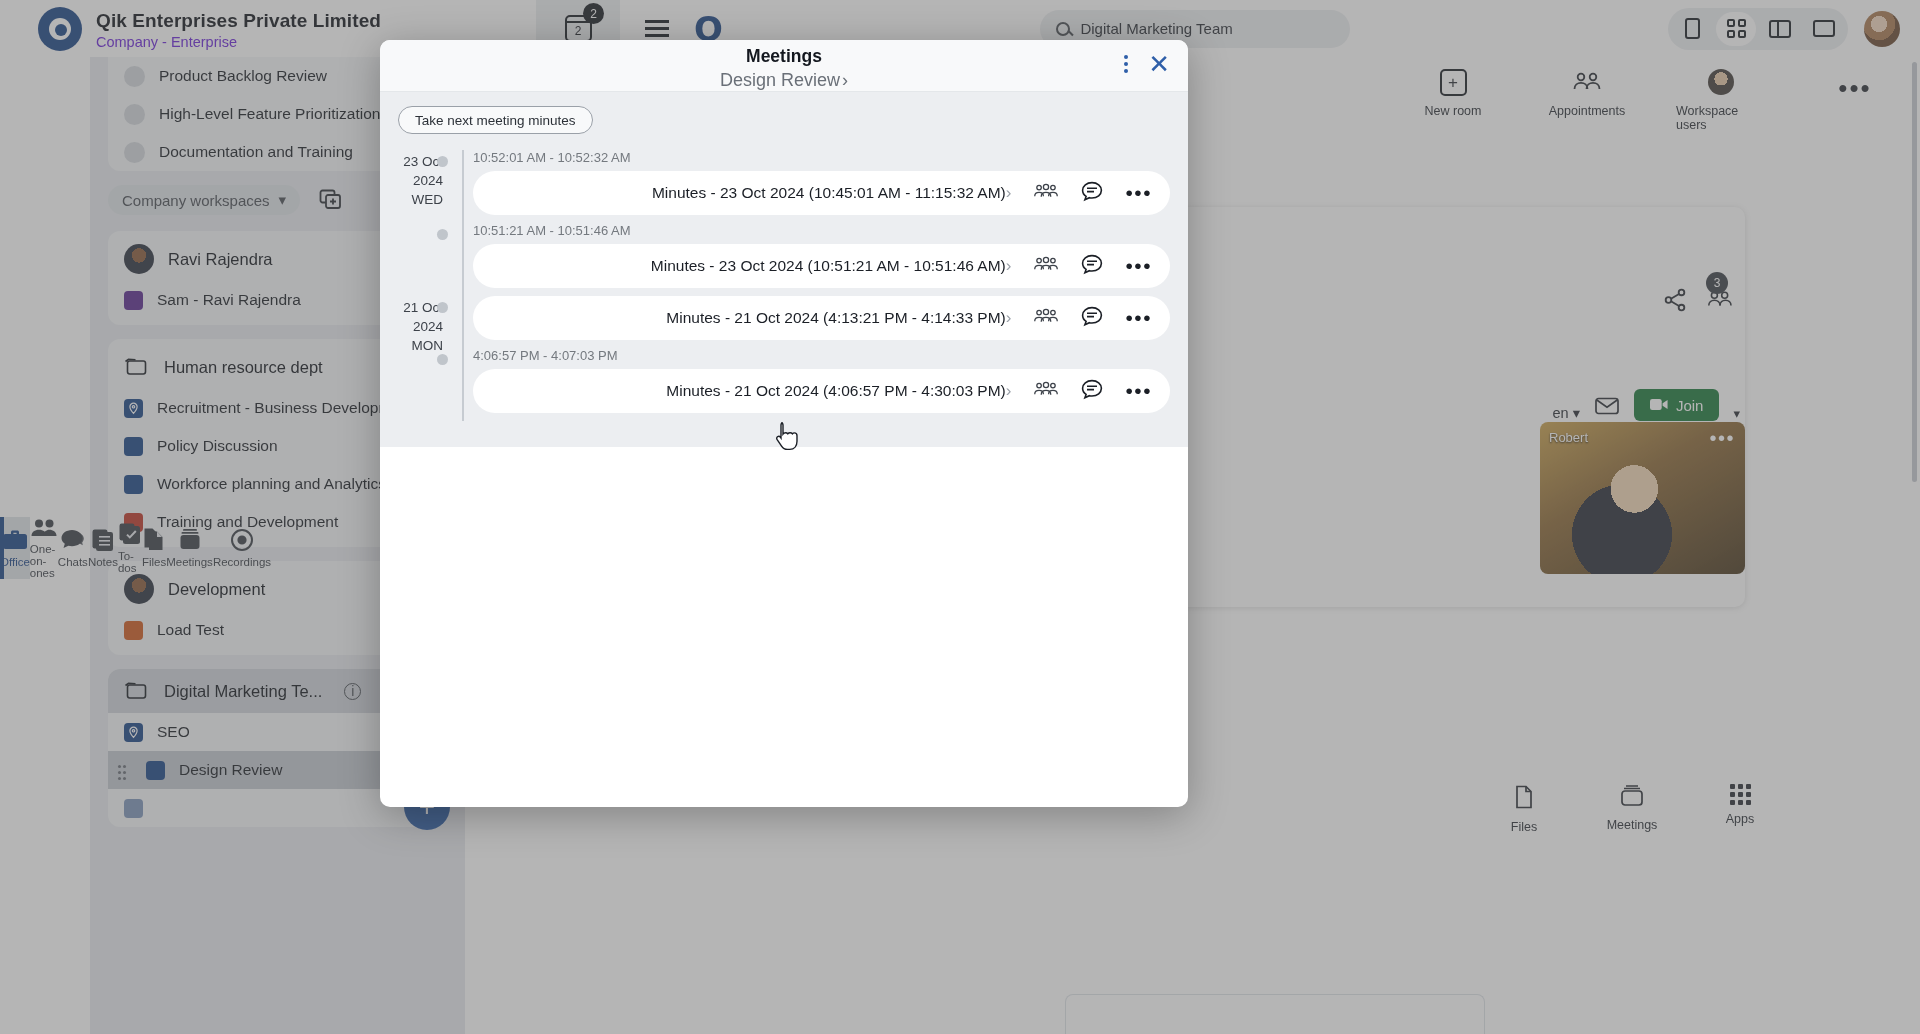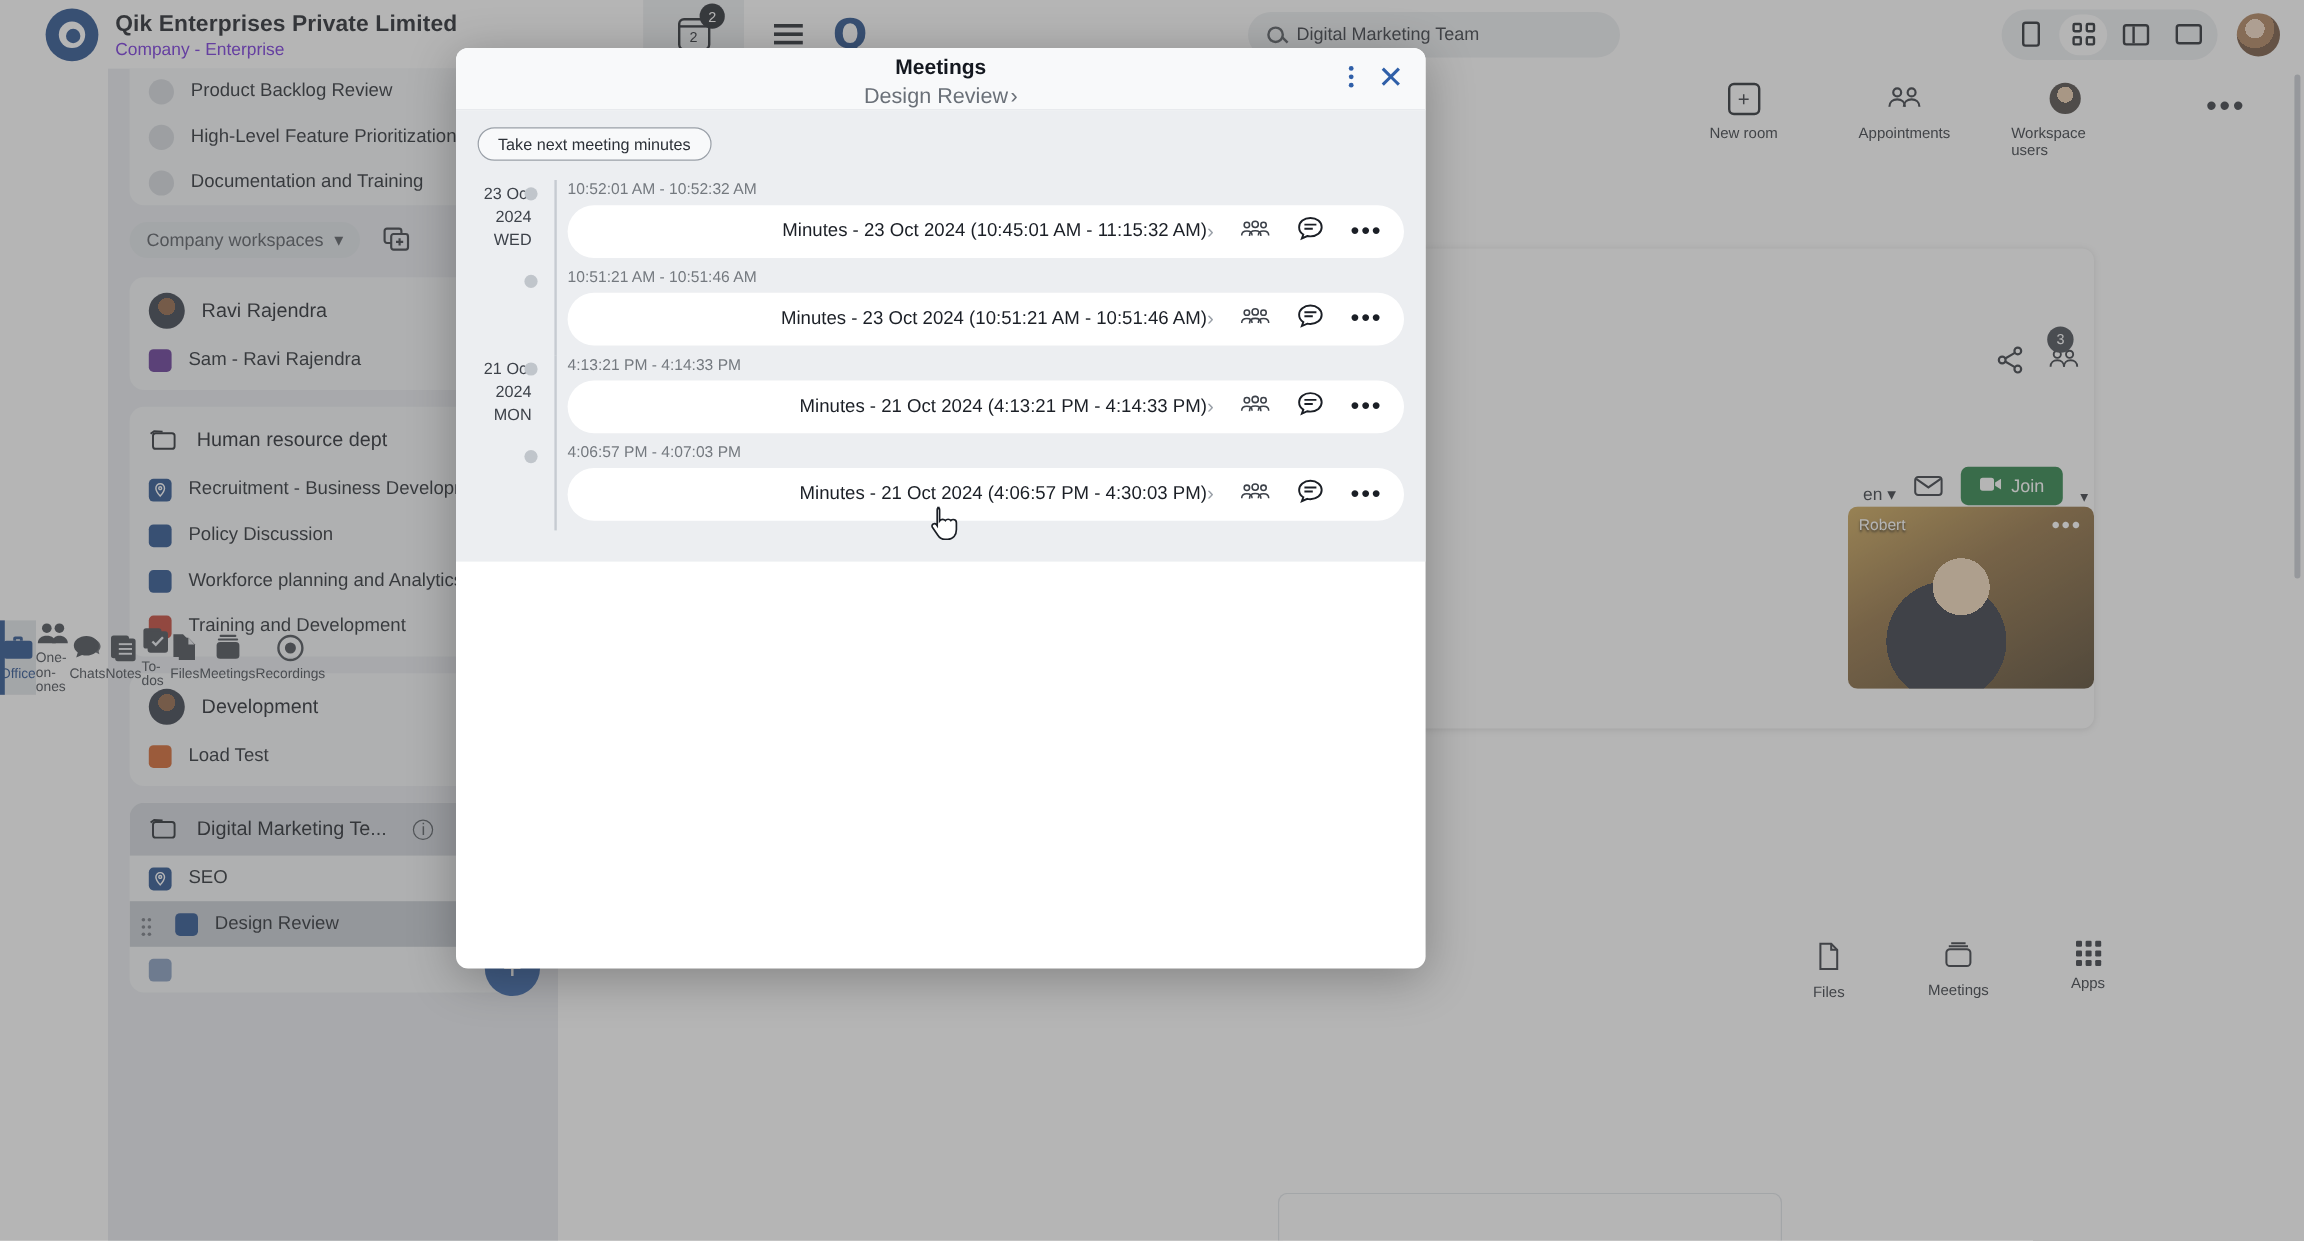--- a/index.html
+++ b/index.html
@@ -735,21 +735,20 @@
         <div class="tl-group">
           <div class="tl-date">
             <div>21 Oct</div>
             <div>2024</div>
             <div>MON</div>
           </div>
           <div class="tl-line"></div>
           <div class="tl-items">
             <div class="tl-entry">
               <span class="tl-dot"></span>
-              <div class="tl-time">4:13:21 PM - 4:14:33 PM</div>
               <div class="tl-card">
                 <span class="label">Minutes - 21 Oct 2024 (4:13:21 PM - 4:14:33 PM)</span>
                 <span class="tl-actions">
                   <span class="chev-r">›</span>
                   <span>
                     <svg width="26" height="16" viewBox="0 0 30 18" fill="none" stroke="#3d424a" stroke-width="1.5">
                         <circle cx="7" cy="5" r="2.6"></circle>
                         <circle cx="15" cy="4.3" r="3"></circle>
                         <circle cx="23" cy="5" r="2.6"></circle>
                         <path d="M2 15c0-2.8 2.2-4.3 5-4.3s5 1.5 5 4.3"></path>

